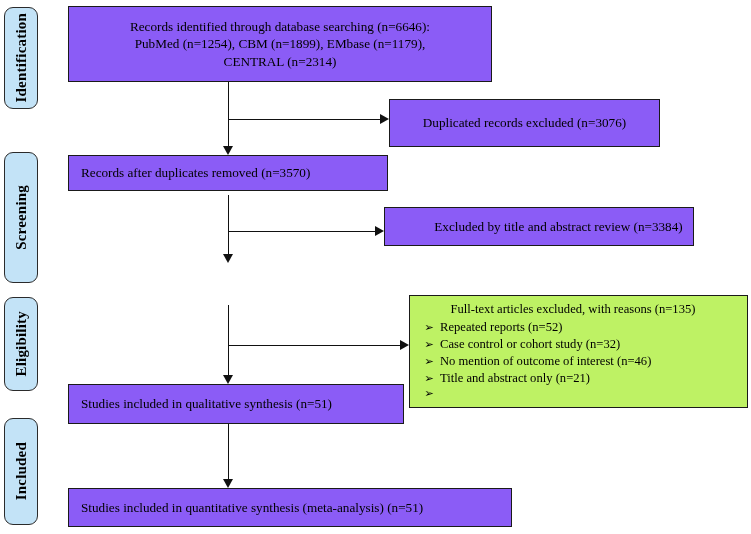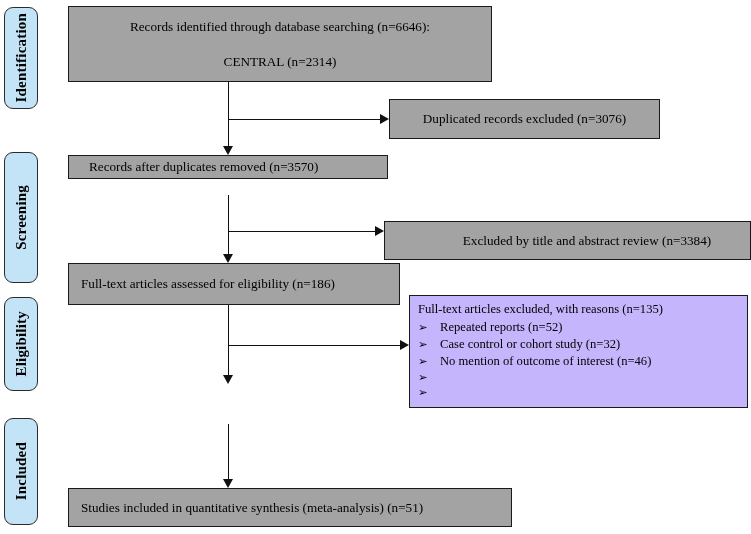--- a/index.html
+++ b/index.html
@@ -38,45 +38,46 @@
     font-size: 15px;
     letter-spacing: 0.2px;
     white-space: nowrap;
     line-height: 1;
   }
 
   
   .flow-box {
     position: absolute;
     box-sizing: border-box;
-    background: #a3a3a3;
+    background: #8b5cf6;
     border: 1.4px solid #1a1a1a;
     display: flex;
     align-items: center;
     justify-content: center;
     text-align: center;
     font-size: 13.2px;
     line-height: 1.30;
     padding: 2px 6px;
   }
   .flow-box.left-align {
     justify-content: flex-start;
     text-align: left;
   }
   .flow-box .box-text { display: block; width: 100%; }
 
   
   .reasons-box {
     position: absolute;
     box-sizing: border-box;
-    background: #c4b5fd;
+    background: #bef264;
     border: 1.4px solid #1a1a1a;
     padding: 5px 19px 4px 8px;
     font-size: 12.6px;
     line-height: 1.34;
+    text-align: center;
   }
   .reasons-head {
     display: block;
     white-space: nowrap;
     margin-bottom: 1px;
   }
   .reasons-list {
     list-style: none;
     margin: 0;
     padding: 0;
@@ -160,63 +161,64 @@
 
   <div class="hline" style="left:228px; top:345px; width:172px;"></div>
   <div class="arrow-right" style="left:400px; top:340px;"></div>
 
   <div class="vline" style="left:228px; top:424px; height:55px;"></div>
   <div class="arrow-down" style="left:223px; top:479px;"></div>
 
   <div class="flow-box" style="left:68px; top:6px; width:424px; height:76px;">
     <span class="box-text">
       <span>Records identified through database searching (n=6646):</span><br>
-      <br>
+      <span>PubMed (n=1254), CBM (n=1899), EMbase (n=1179),</span><br>
       <span>CENTRAL (n=2314)</span>
     </span>
   </div>
 
-  <div class="flow-box" style="left:389px; top:99px; width:271px; height:40px;">
+  <div class="flow-box" style="left:389px; top:99px; width:271px; height:48px;">
     <span class="box-text">Duplicated records excluded (n=3076)</span>
   </div>
 
-  <div class="flow-box left-align" style="left:68px; top:155px; width:320px; height:24px; padding-left:20px;">
+  <div class="flow-box left-align" style="left:68px; top:155px; width:320px; height:36px; padding-left:12px;">
     <span class="box-text">Records after duplicates removed (n=3570)</span>
   </div>
 
-  <div class="flow-box" style="left:384px; top:221px; width:367px; height:39px;padding-left:45px;">
+  <div class="flow-box" style="left:384px; top:207px; width:310px; height:39px;padding-left:45px;">
     <span class="box-text">Excluded by title and abstract review (n=3384)</span>
   </div>
 
-  <div class="flow-box left-align" style="left:68px; top:263px; width:332px; height:42px; padding-left:12px;">
-    <span class="box-text">Full-text articles assessed for eligibility (n=186)</span>
-  </div>
 
   <div class="reasons-box" style="left:409px; top:295px; width:339px; height:113px;">
     <span class="reasons-head">Full-text articles excluded, with reasons (n=135)</span>
     <ul class="reasons-list">
       <li>
         <span class="bullet-arrow">➢</span>
         <span>Repeated reports (n=52)</span>
       </li>
       <li>
         <span class="bullet-arrow">➢</span>
         <span>Case control or cohort study (n=32)</span>
       </li>
       <li>
         <span class="bullet-arrow">➢</span>
         <span>No mention of outcome of interest (n=46)</span>
       </li>
       <li>
         <span class="bullet-arrow">➢</span>
+        <span>Title and abstract only (n=21)</span>
       </li>
       <li>
         <span class="bullet-arrow">➢</span>
       </li>
     </ul>
   </div>
 
+  <div class="flow-box left-align" style="left:68px; top:384px; width:336px; height:40px; padding-left:12px;">
+    <span class="box-text">Studies included in qualitative synthesis (n=51)</span>
+  </div>
 
   <div class="flow-box left-align" style="left:68px; top:488px; width:444px; height:39px; padding-left:12px;justify-content:center;">
     <span class="box-text">Studies included in quantitative synthesis (meta-analysis) (n=51)</span>
   </div>
 
 </div>
 
 </body></html>

